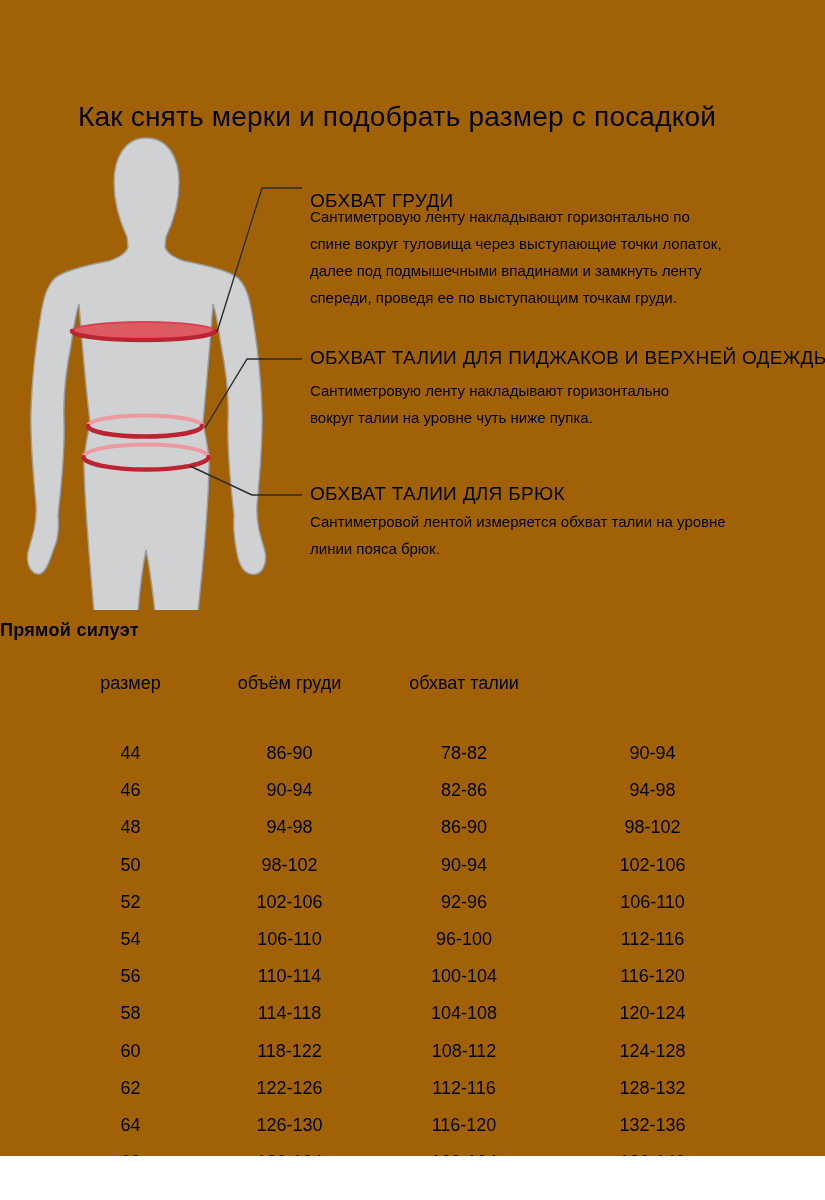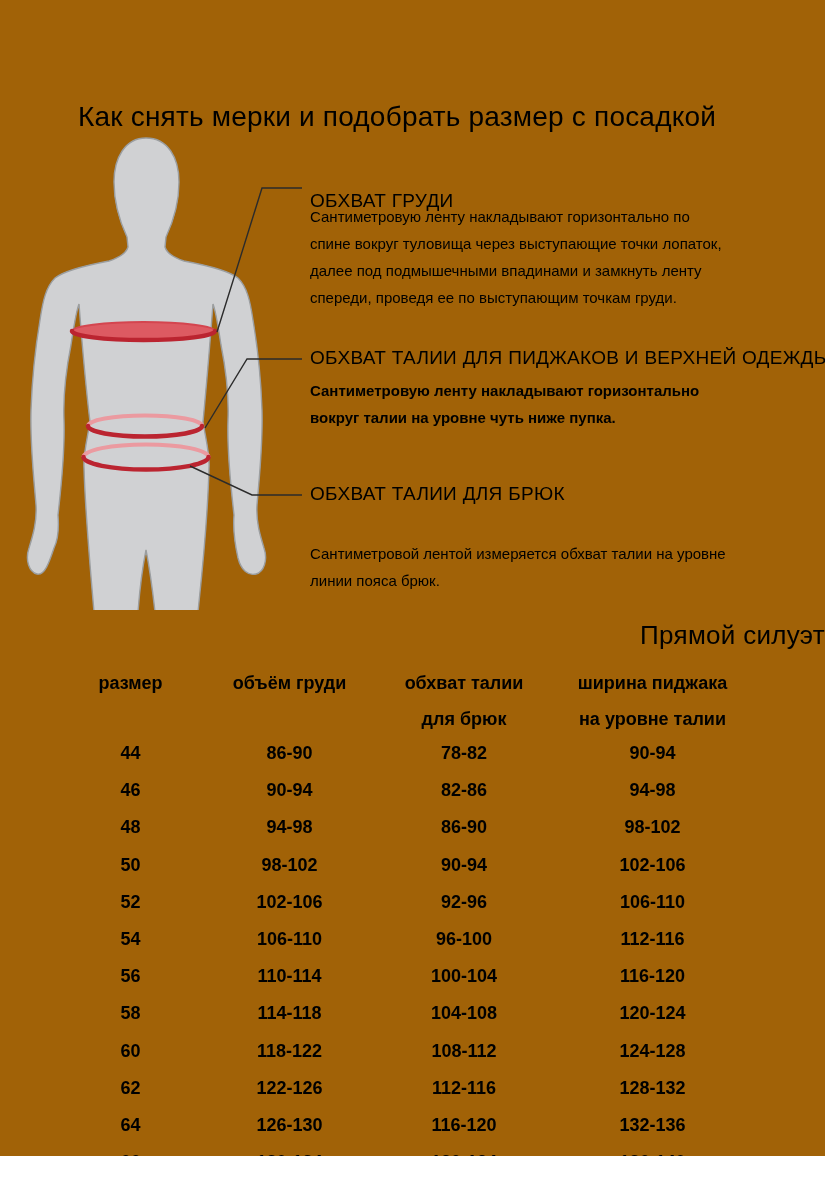--- a/index.html
+++ b/index.html
@@ -8,28 +8,28 @@
 
   .main-title{position:absolute;left:78px;top:82px;font-size:28px;font-weight:500;
               letter-spacing:.2px;white-space:nowrap;}
 
   .figure-wrap{position:absolute;left:0;top:130px;width:320px;height:480px;}
 
   .callout{position:absolute;left:310px;width:515px;}
   .callout h2{margin:0;font-size:19px;font-weight:400;letter-spacing:.3px;white-space:nowrap;}
   .callout p{margin:0;font-size:15px;line-height:27px;white-space:pre-line;width:470px;}
   .c1-t{top:190px;} .c1-b{top:203px;}
-  .c2-t{top:347px;} .c2-b{top:377px;font-weight:bold;}
-  .c3-t{top:483px;} .c3-b{top:508px;margin-top:32px;}
-
-  .table-title{position:absolute;left:0;top:620px;width:825px;text-align:right;
-               font-size:26px;font-weight:400;letter-spacing:.3px;}
+  .c2-t{top:347px;} .c2-b{top:377px;}
+  .c3-t{top:483px;} .c3-b{top:508px;}
+
+  .table-title{position:absolute;left:0;top:620px;width:825px;text-align:left;
+               font-size:18px;font-weight:700;letter-spacing:.3px;}
 
   .trow{display:grid;grid-template-columns:153px 165px 184px 193px;width:695px;}
-  .trow span{text-align:center;font-size:18px;font-weight:bold;}
+  .trow span{text-align:center;font-size:18px;}
   .thead-1{position:absolute;left:54px;top:668px;height:30px;align-items:center;}
   .thead-2{position:absolute;left:54px;top:704px;height:30px;align-items:center;}
   .tbody{position:absolute;left:54px;top:735px;width:695px;}
   .tbody .trow{height:37.2px;align-items:center;}
 </style>
 </head>
 <body>
 
 <div class="page">
 
@@ -121,27 +121,20 @@
     <p>Сантиметровой лентой измеряется обхват талии на уровне
 линии пояса брюк.</p>
   </div>
 
   <div class="table-title">Прямой силуэт</div>
 
   <div class="trow thead-1">
     <span>размер</span>
     <span>объём груди</span>
     <span>обхват талии</span>
-    <span>ширина пиджака</span>
-  </div>
-  <div class="trow thead-2">
-    <span></span>
-    <span></span>
-    <span>для брюк</span>
-    <span>на уровне талии</span>
   </div>
 
   <div class="tbody">
       <div class="trow">
         <span>44</span>
         <span>86-90</span>
         <span>78-82</span>
         <span>90-94</span>
       </div>
       <div class="trow">

